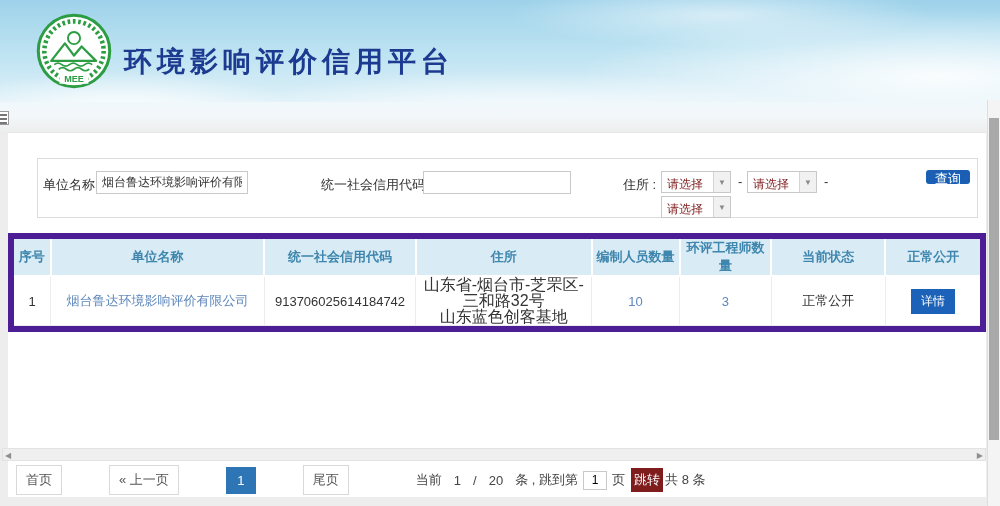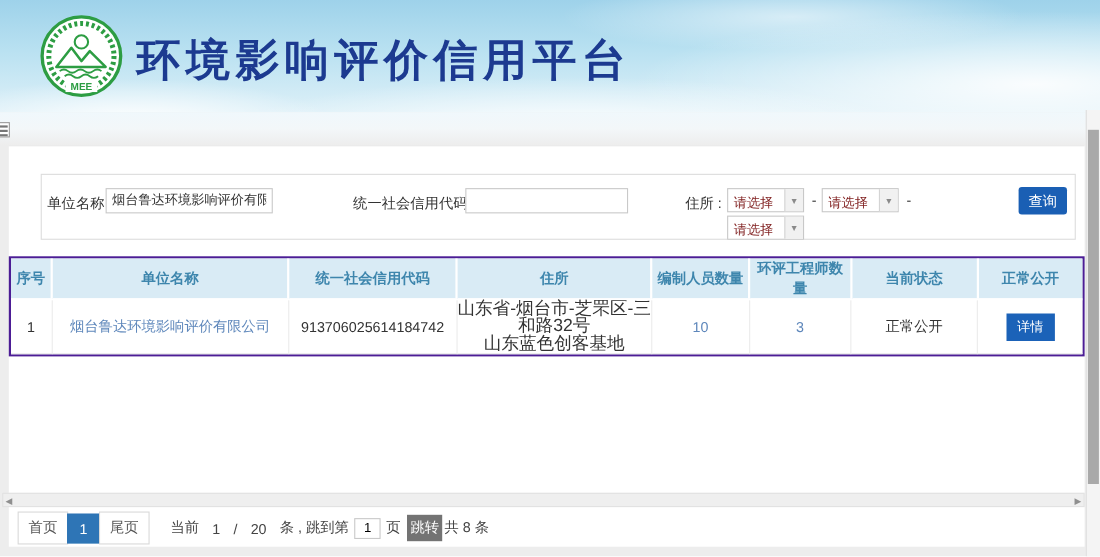--- a/index.html
+++ b/index.html
@@ -11,21 +11,21 @@
     position:absolute; left:0; top:0; width:1000px; height:102px;
     background:
       radial-gradient(ellipse 260px 55px at 12% 108%, rgba(255,255,255,.95), rgba(255,255,255,0) 70%),
       radial-gradient(ellipse 430px 70px at 52% 118%, rgba(255,255,255,.95), rgba(255,255,255,0) 72%),
       radial-gradient(ellipse 520px 95px at 94% 75%, rgba(255,255,255,.9), rgba(255,255,255,0) 70%),
       radial-gradient(ellipse 300px 45px at 72% 15%, rgba(255,255,255,.55), rgba(255,255,255,0) 70%),
       linear-gradient(180deg,#9ed2ea 0%,#b9e1f1 45%,#ddf0f8 100%);
   }
   .logo { position:absolute; left:36px; top:13px; width:76px; height:76px; }
   .site-title {
-    position:absolute; left:124px; top:27px; font-size:40px; font-weight:bold;
+    position:absolute; left:124px; top:43px; font-size:28px; font-weight:bold;
     color:#1c3a90; letter-spacing:5px; white-space:nowrap;
   }
   .header-fade { position:absolute; left:0; top:102px; width:1000px; height:30px;
     background:linear-gradient(180deg,#f0f8fc 0%,#f3f7f9 50%,#ededed 100%); }
   .broken-icon { position:absolute; left:-3px; top:111px; width:12px; height:14px;
     border:1px solid #9a9a9a; background:#fff; overflow:hidden; }
   .broken-icon i { display:block; height:2px; background:#777; margin:2px 1px 0 1px; }
 
   
   .panel { position:absolute; left:8px; top:132px; width:978px; height:365px;
@@ -36,26 +36,26 @@
     border:1px solid #dcdcdc; background:#fff; font-size:13px; color:#333; }
   .form-box .lbl { position:absolute; white-space:nowrap; }
   .txt-input { position:absolute; height:23px; border:1px solid #c9c9c9; background:#fff;
     font-size:12px; color:#333; padding:0 5px; font-family:inherit; }
   .combo { position:absolute; width:70px; height:22px; border:1px solid #c8c8c8;
     background:#fff; display:flex; cursor:pointer; }
   .combo .ctext { flex:1; font-size:12px; color:#7f1d1d; padding:4px 0 0 5px; overflow:hidden; white-space:nowrap; }
   .combo .carrow { width:17px; background:#f1f1f1; border-left:1px solid #d4d4d4;
     display:flex; align-items:center; justify-content:center; color:#8a8a8a; font-size:8px; }
   .dash { position:absolute; color:#333; }
-  .query-btn { position:absolute; left:888px; top:11px; width:44px; height:25px;
+  .query-btn { position:absolute; left:888px; top:11px; width:44px; height:14px;
     background:#1a5fb4; color:#fff; border:none; border-radius:3px; font-size:13px;
     cursor:pointer; font-family:inherit; }
 
   
-  .table-wrap { position:absolute; left:0; top:100px; width:978px; border:2px solid #4c1d95; }
+  .table-wrap { position:absolute; left:0; top:100px; width:978px; border:6px solid #4c1d95; }
   table { width:100%; border-collapse:collapse; table-layout:fixed; }
   th { height:29px; background:#d9ebf5; color:#3e86ad; font-weight:bold; font-size:13px;
     border-left:2px solid #fff; border-bottom:2px solid #fff; text-align:center; }
   th:first-child { border-left:none; }
   td { height:39px; text-align:center; font-size:13px; color:#333;
     border:1px solid #ececec; border-top:none; background:#fff; }
   td:first-child { border-left:none; } td:last-child { border-right:none; }
   .link { color:#5e87bb; text-decoration:none; cursor:pointer; }
   .addr { font-size:16px; line-height:16px; }
   .detail-btn { display:inline-block; background:#1b62b8; color:#fff; border:none;
@@ -65,29 +65,29 @@
   .hscroll { position:absolute; left:2px; top:448px; width:984px; height:13px;
     background:#efefef; border:1px solid #e2e2e2; }
   .hscroll .ar { position:absolute; top:1px; font-size:8px; color:#8f8f8f; line-height:11px; cursor:pointer; }
   .hscroll .ar.l { left:2px; } .hscroll .ar.r { right:2px; }
   .vscroll { position:absolute; right:0; top:100px; width:13px; height:406px;
     background:#f4f4f4; border-left:1px solid #dedede; }
   .vthumb { position:absolute; left:1px; top:18px; width:10px; height:322px; background:#a9a9a9; cursor:pointer; }
 
   
   .pagination { position:absolute; left:16px; top:465px; display:flex; align-items:center;
-    font-size:13px; color:#555; }
+    font-size:13px; color:#555;gap:48px; }
   .pg-btn { border:1px solid #d9d9d9; background:#fff; padding:5px 9px; margin-right:-1px;
     color:#555; font-size:13px; cursor:pointer; white-space:nowrap; font-family:inherit; }
   .pg-btn.active { background:#2e75b6; border-color:#2e75b6; color:#fff; min-width:30px; text-align:center; }
   .pg-info { display:flex; align-items:center; margin-left:20px; color:#444; }
   .pg-info .sp { margin-left:12px; white-space:nowrap; }
   .jump-input { width:24px; height:19px; border:1px solid #c9c9c9; text-align:center;
     font-size:12px; margin-left:5px; font-family:inherit; }
-  .jump-btn { background:#737373; color:#fff; border:none; padding:3px 3px; font-size:13px;
+  .jump-btn { background:#7f1d1d; color:#fff; border:none; padding:3px 3px; font-size:13px;
     margin-left:6px; cursor:pointer; font-family:inherit; }
   .total { margin-left:2px; white-space:nowrap; }
 </style>
 </head>
 <body>
 
 <div class="page">
 
   <div class="header">
     <svg class="logo" viewBox="0 0 100 100">
@@ -180,20 +180,21 @@
     </div>
   </div>
 
   <div class="hscroll">
     <span class="ar l">◀</span>
     <span class="ar r">▶</span>
   </div>
 
   <div class="pagination">
     <button class="pg-btn">首页</button>
+    <button class="pg-btn">« 上一页</button>
     <button class="pg-btn active">1</button>
     <button class="pg-btn">尾页</button>
     <div class="pg-info">
       <span>当前</span>
       <span class="sp">1</span>
       <span class="sp">/</span>
       <span class="sp">20</span>
       <span class="sp">条 , 跳到第</span>
       <input class="jump-input" type="text" value="1" style="">
       <span class="sp" style="margin-left:5px;">页</span>

